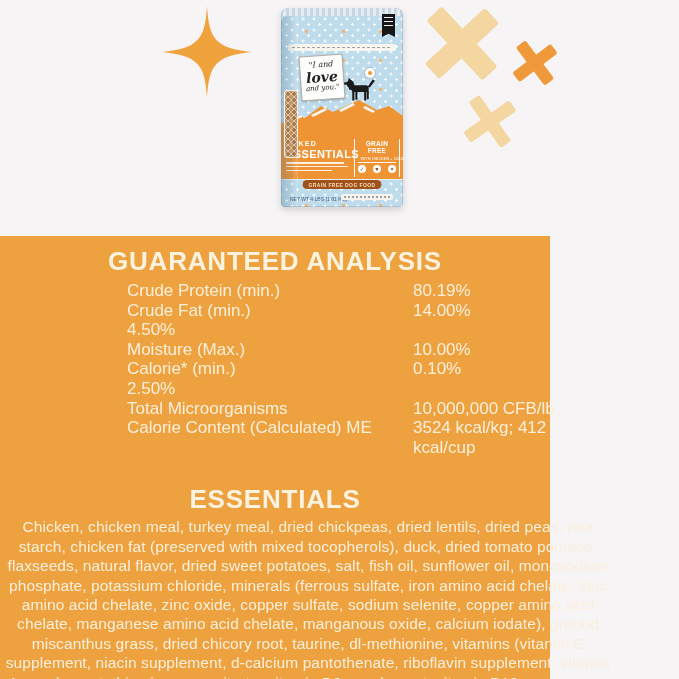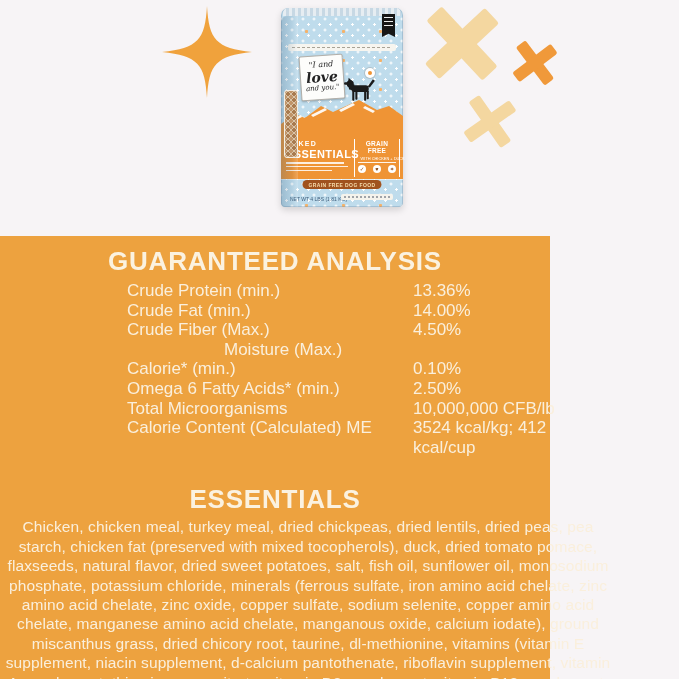--- a/index.html
+++ b/index.html
@@ -84,21 +84,21 @@
                              radial-gradient(#C09468 1.6px, rgba(0,0,0,0) 1.7px);
             background-size:6px 6px; background-position:0 0,3px 3px;
             border:1.5px solid #F3EFE6; border-radius:3px; }
   .seam { position:absolute; left:0; right:0; height:1px; background:rgba(255,255,255,.55); }
 
   
   .info { position:absolute; left:0; top:193px; width:550px; height:486px; background:#EDA23F; z-index:1;margin-top:43px; }
   .ga-title { margin:10px 0 0; text-align:center; color:#FBF2E0;
               font-size:26px; font-weight:600; letter-spacing:.8px; line-height:30px; }
   .ga-table { margin:5px 0 0 127px; width:480px; color:#FAEFDC; font-size:17px; font-weight:500; }
-  .ga-row { display:flex; line-height:19.6px;justify-content:center; }
+  .ga-row { display:flex; line-height:19.6px; }
   .ga-label { width:286px; }
   .ga-value { flex:1; }
   .ing-title { margin:27px 0 0; text-align:center; color:#FBF2E0;
                font-size:26px; font-weight:600; letter-spacing:.8px; line-height:30px; }
   .ing-text { margin:3px auto 0; width:616px; text-align:center; color:#FAEFDC;
               font-size:15.5px; font-weight:500; line-height:19.4px; letter-spacing:.1px; }
 </style>
 </head>
 <body>
 
@@ -200,39 +200,38 @@
       </div>
     </div>
   </section>
 
   <section class="info">
     <h1 class="ga-title">GUARANTEED ANALYSIS</h1>
 
     <div class="ga-table">
       <div class="ga-row">
         <span class="ga-label">Crude Protein (min.)</span>
-        <span class="ga-value">13.36%</span>
+        <span class="ga-value">80.19%</span>
       </div>
       <div class="ga-row">
         <span class="ga-label">Crude Fat (min.)</span>
         <span class="ga-value">14.00%</span>
       </div>
       <div class="ga-row">
-        <span class="ga-label">Crude Fiber (Max.)</span>
         <span class="ga-value">4.50%</span>
       </div>
       <div class="ga-row">
         <span class="ga-label">Moisture (Max.)</span>
+        <span class="ga-value">10.00%</span>
       </div>
       <div class="ga-row">
         <span class="ga-label">Calorie* (min.)</span>
         <span class="ga-value">0.10%</span>
       </div>
       <div class="ga-row">
-        <span class="ga-label">Omega 6 Fatty Acids* (min.)</span>
         <span class="ga-value">2.50%</span>
       </div>
       <div class="ga-row">
         <span class="ga-label">Total Microorganisms</span>
         <span class="ga-value">10,000,000 CFB/lb</span>
       </div>
       <div class="ga-row">
         <span class="ga-label">Calorie Content (Calculated) ME</span>
         <span class="ga-value">3524 kcal/kg; 412 kcal/cup</span>
       </div>

